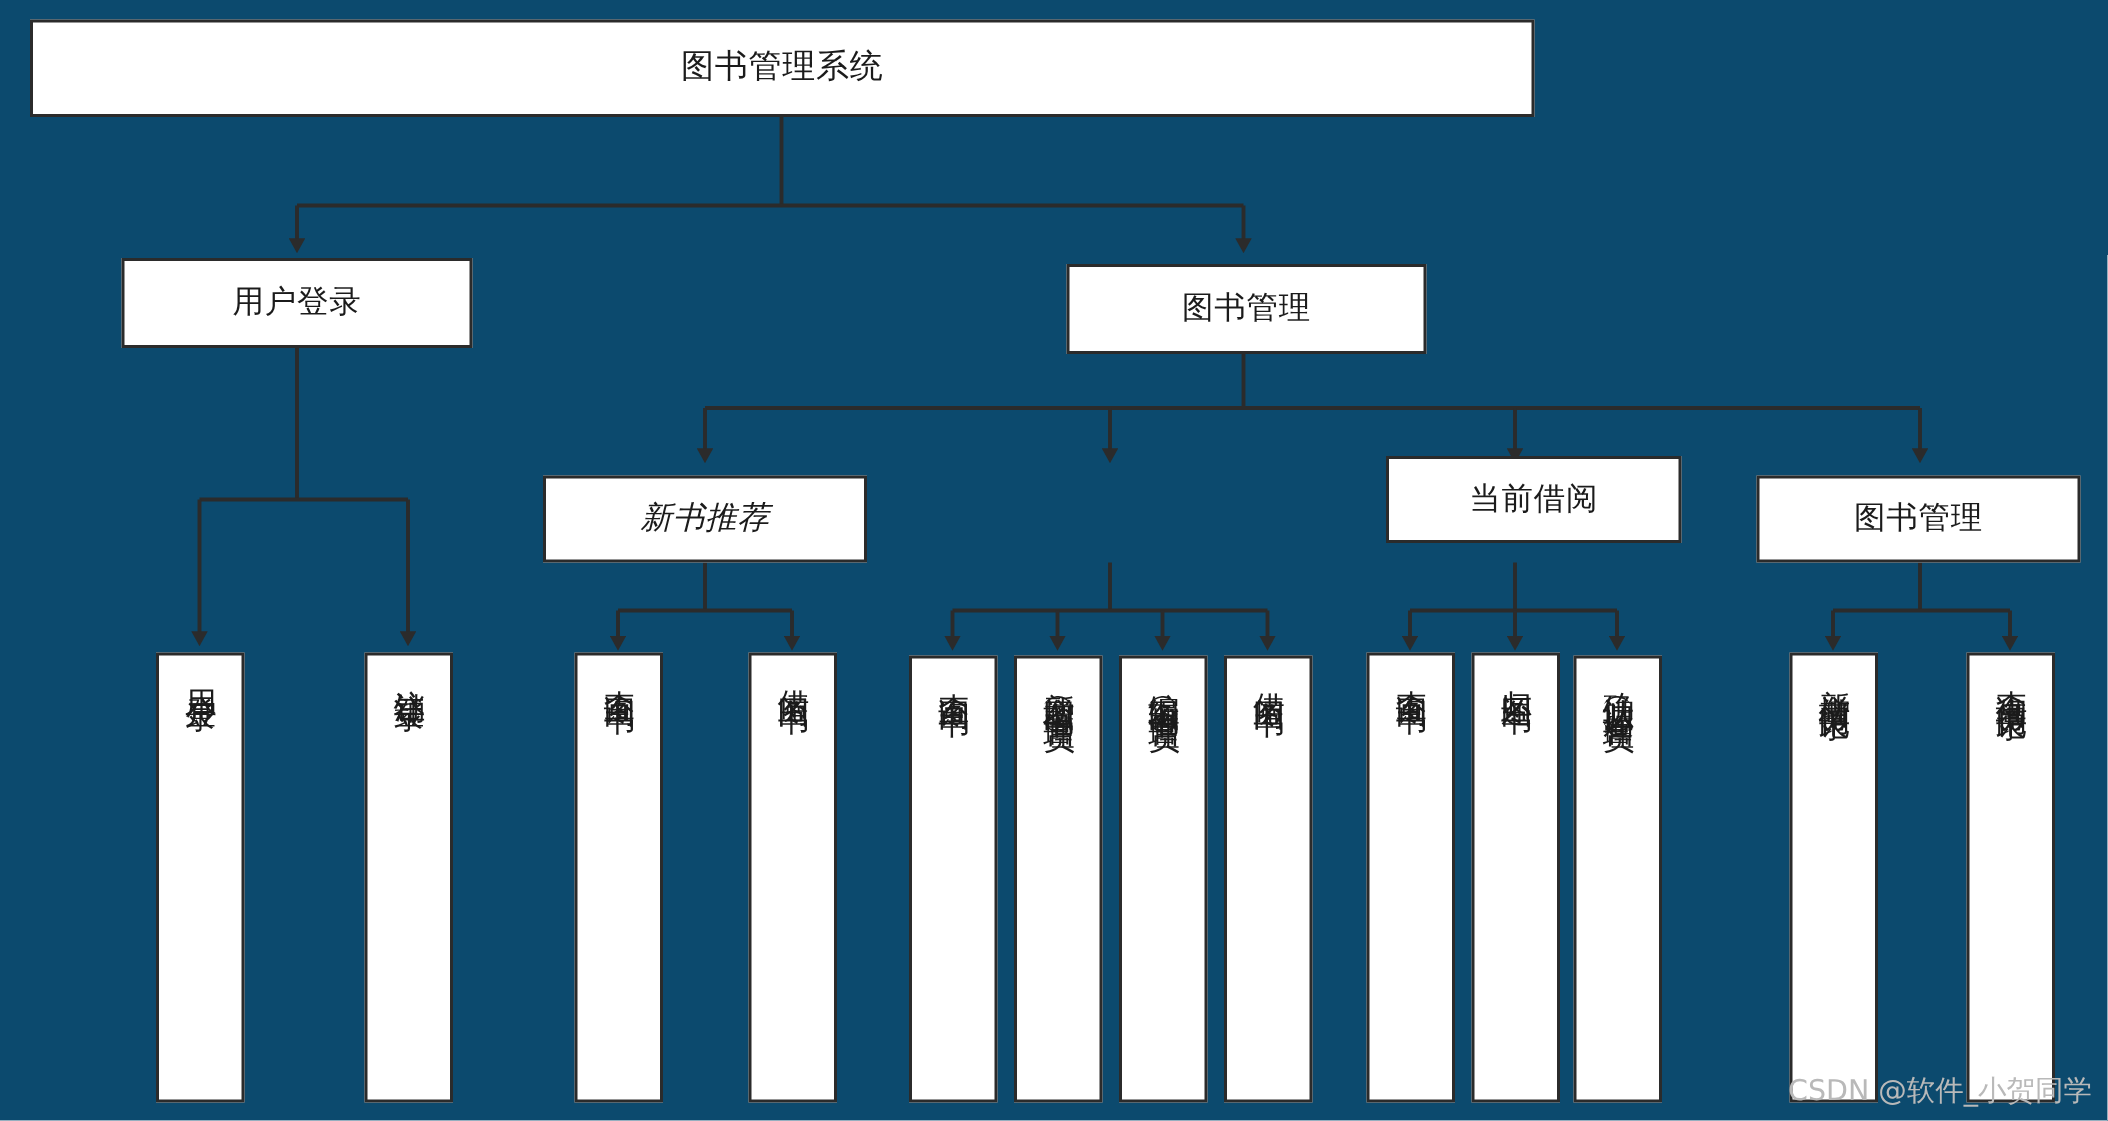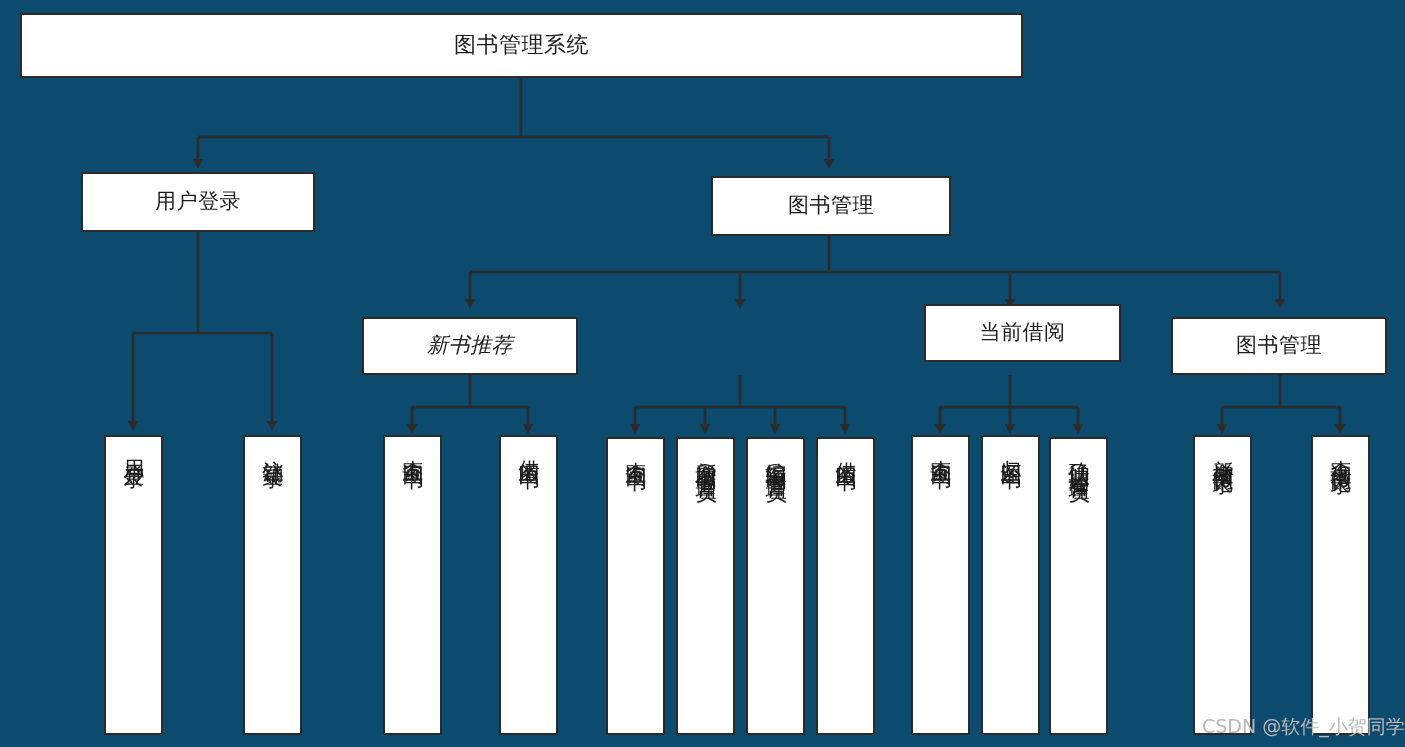--- a/index.html
+++ b/index.html
@@ -68,21 +68,20 @@
   }
   .watermark {
     position: absolute;
     left: 1192px;
     top: 714px;
     font-size: 19px;
     color: #b9b9b9;
     white-space: nowrap;
     z-index: 6;
     font-family: "DejaVu Sans", "Liberation Sans", sans-serif;
-    margin-left: 10px;
   }
 </style>
 </head>
 <body>
 
 <div id="canvas">
 
   <svg class="edges" viewBox="0 0 1405 747" xmlns="http://www.w3.org/2000/svg">
     <defs>
       <marker id="arw" markerWidth="10" markerHeight="11" refX="1.2" refY="5.5" orient="auto" markerUnits="userSpaceOnUse">

